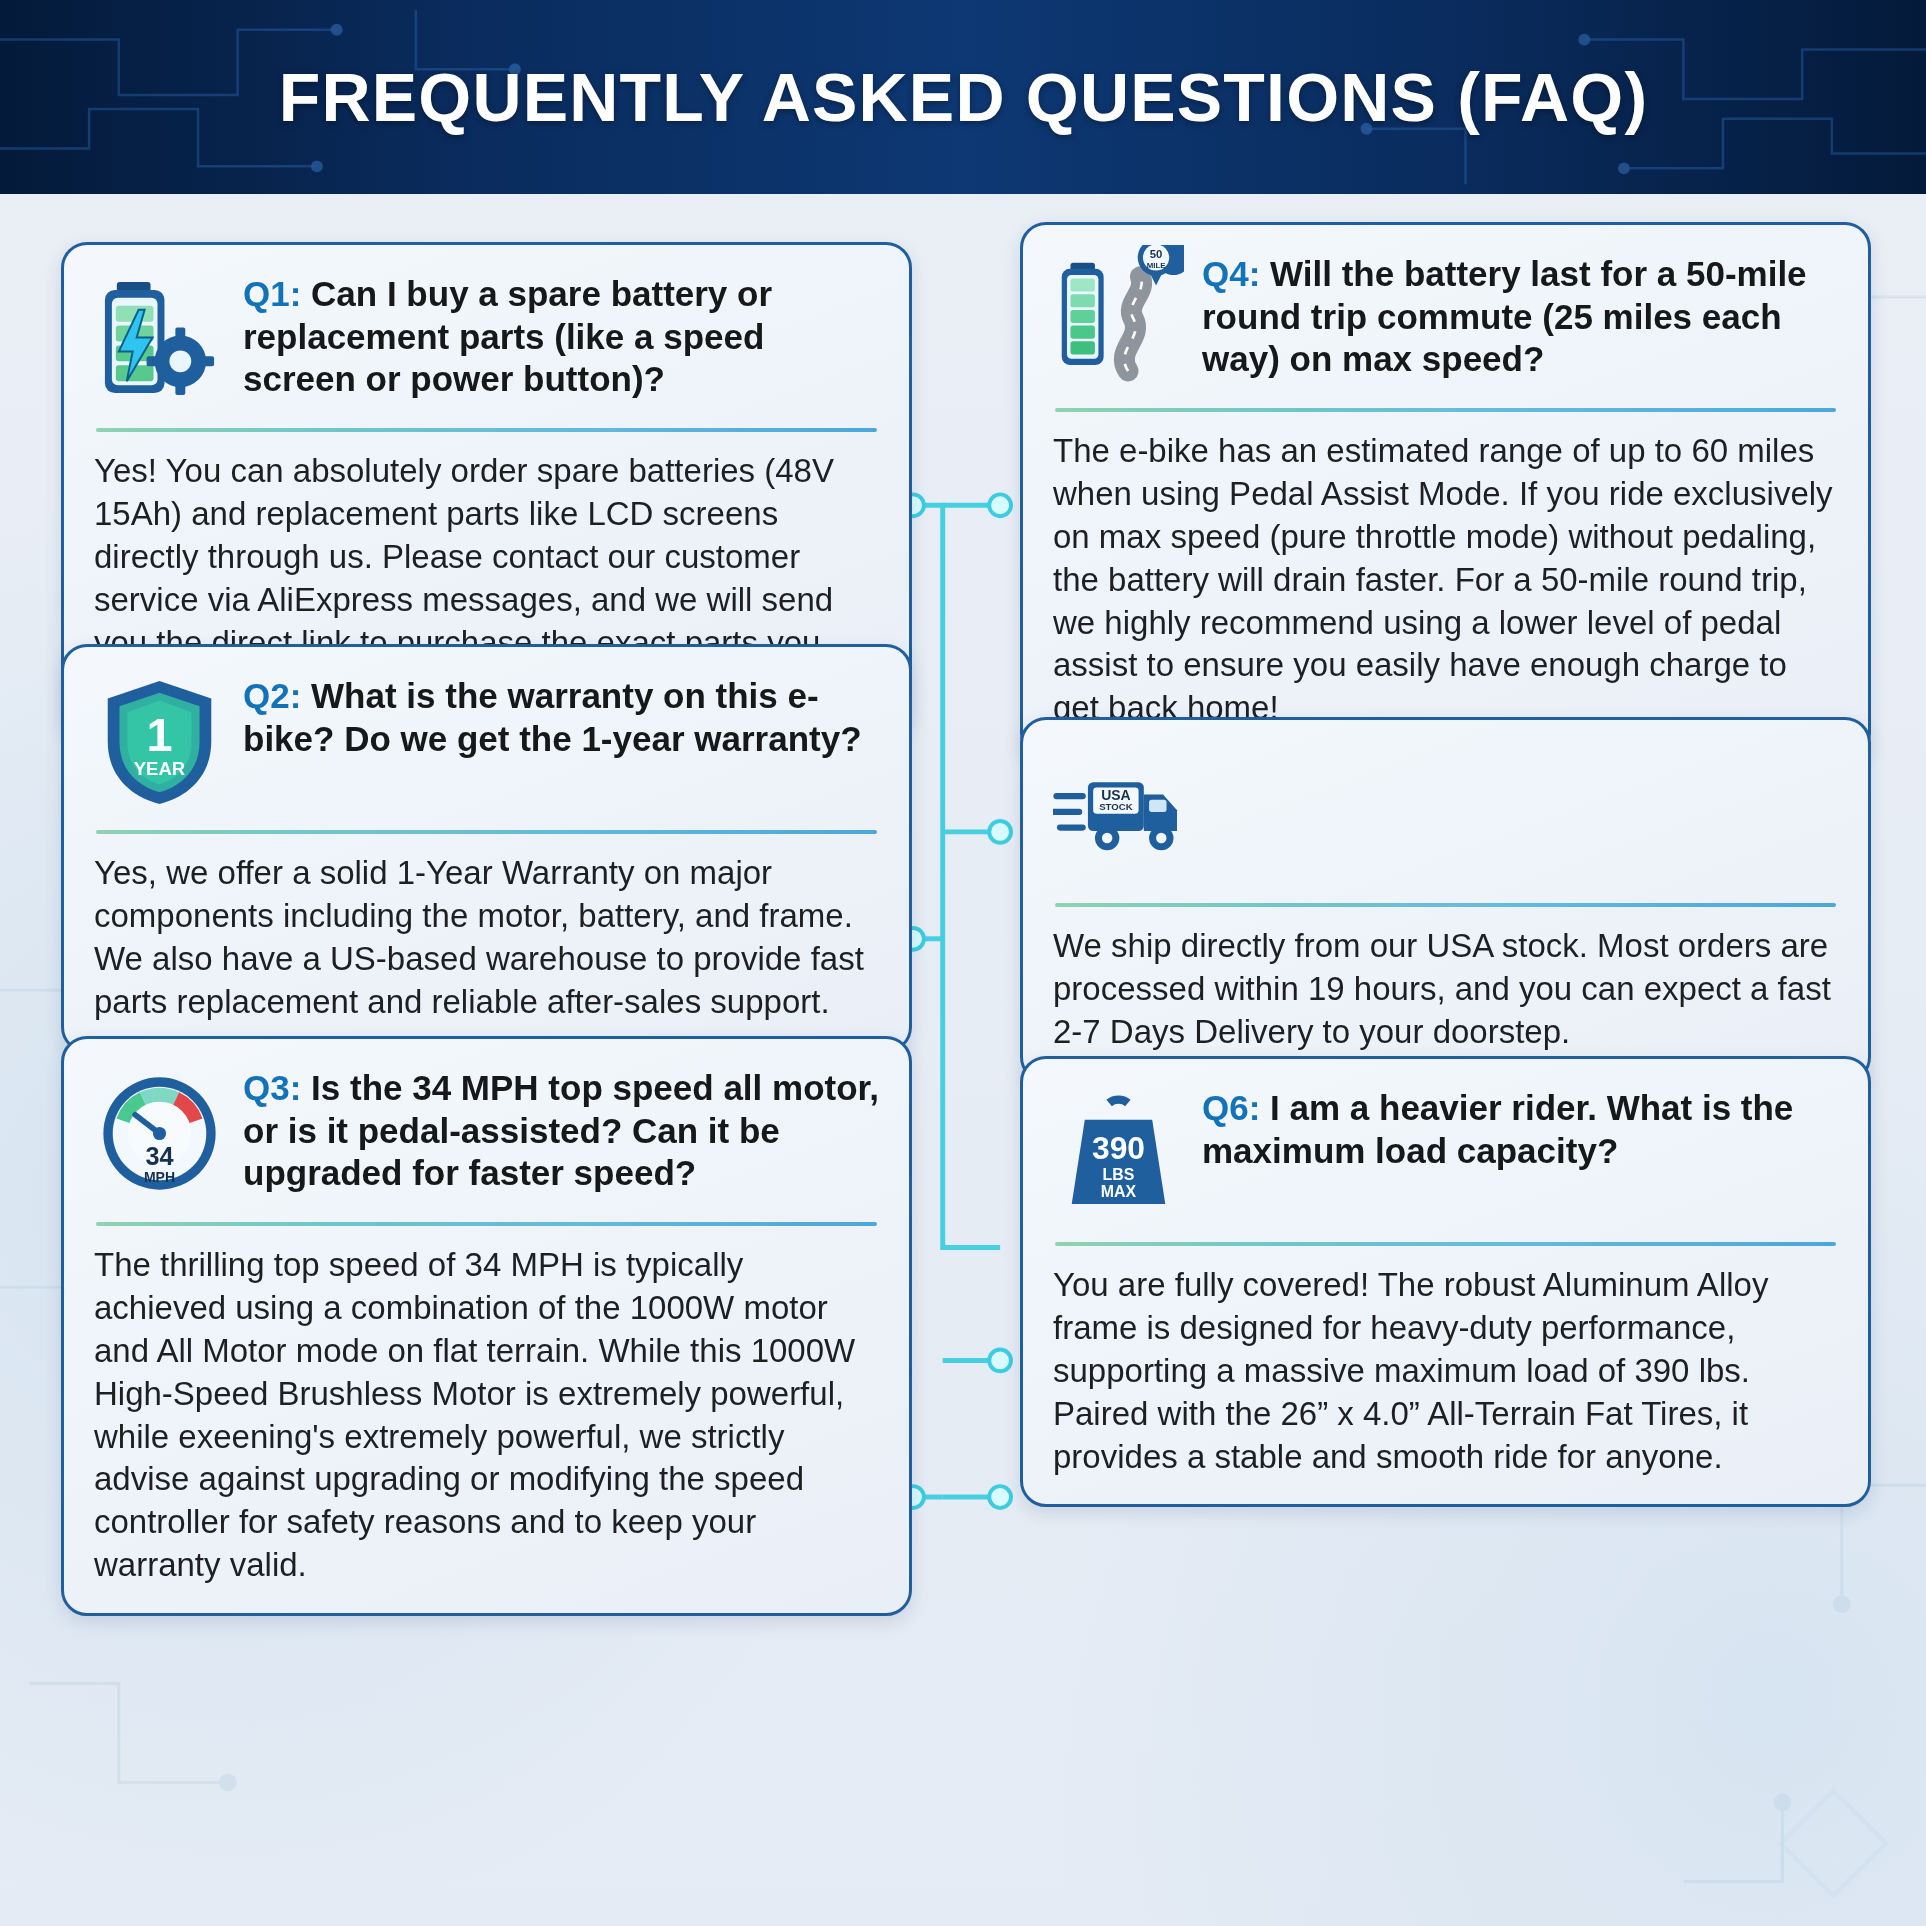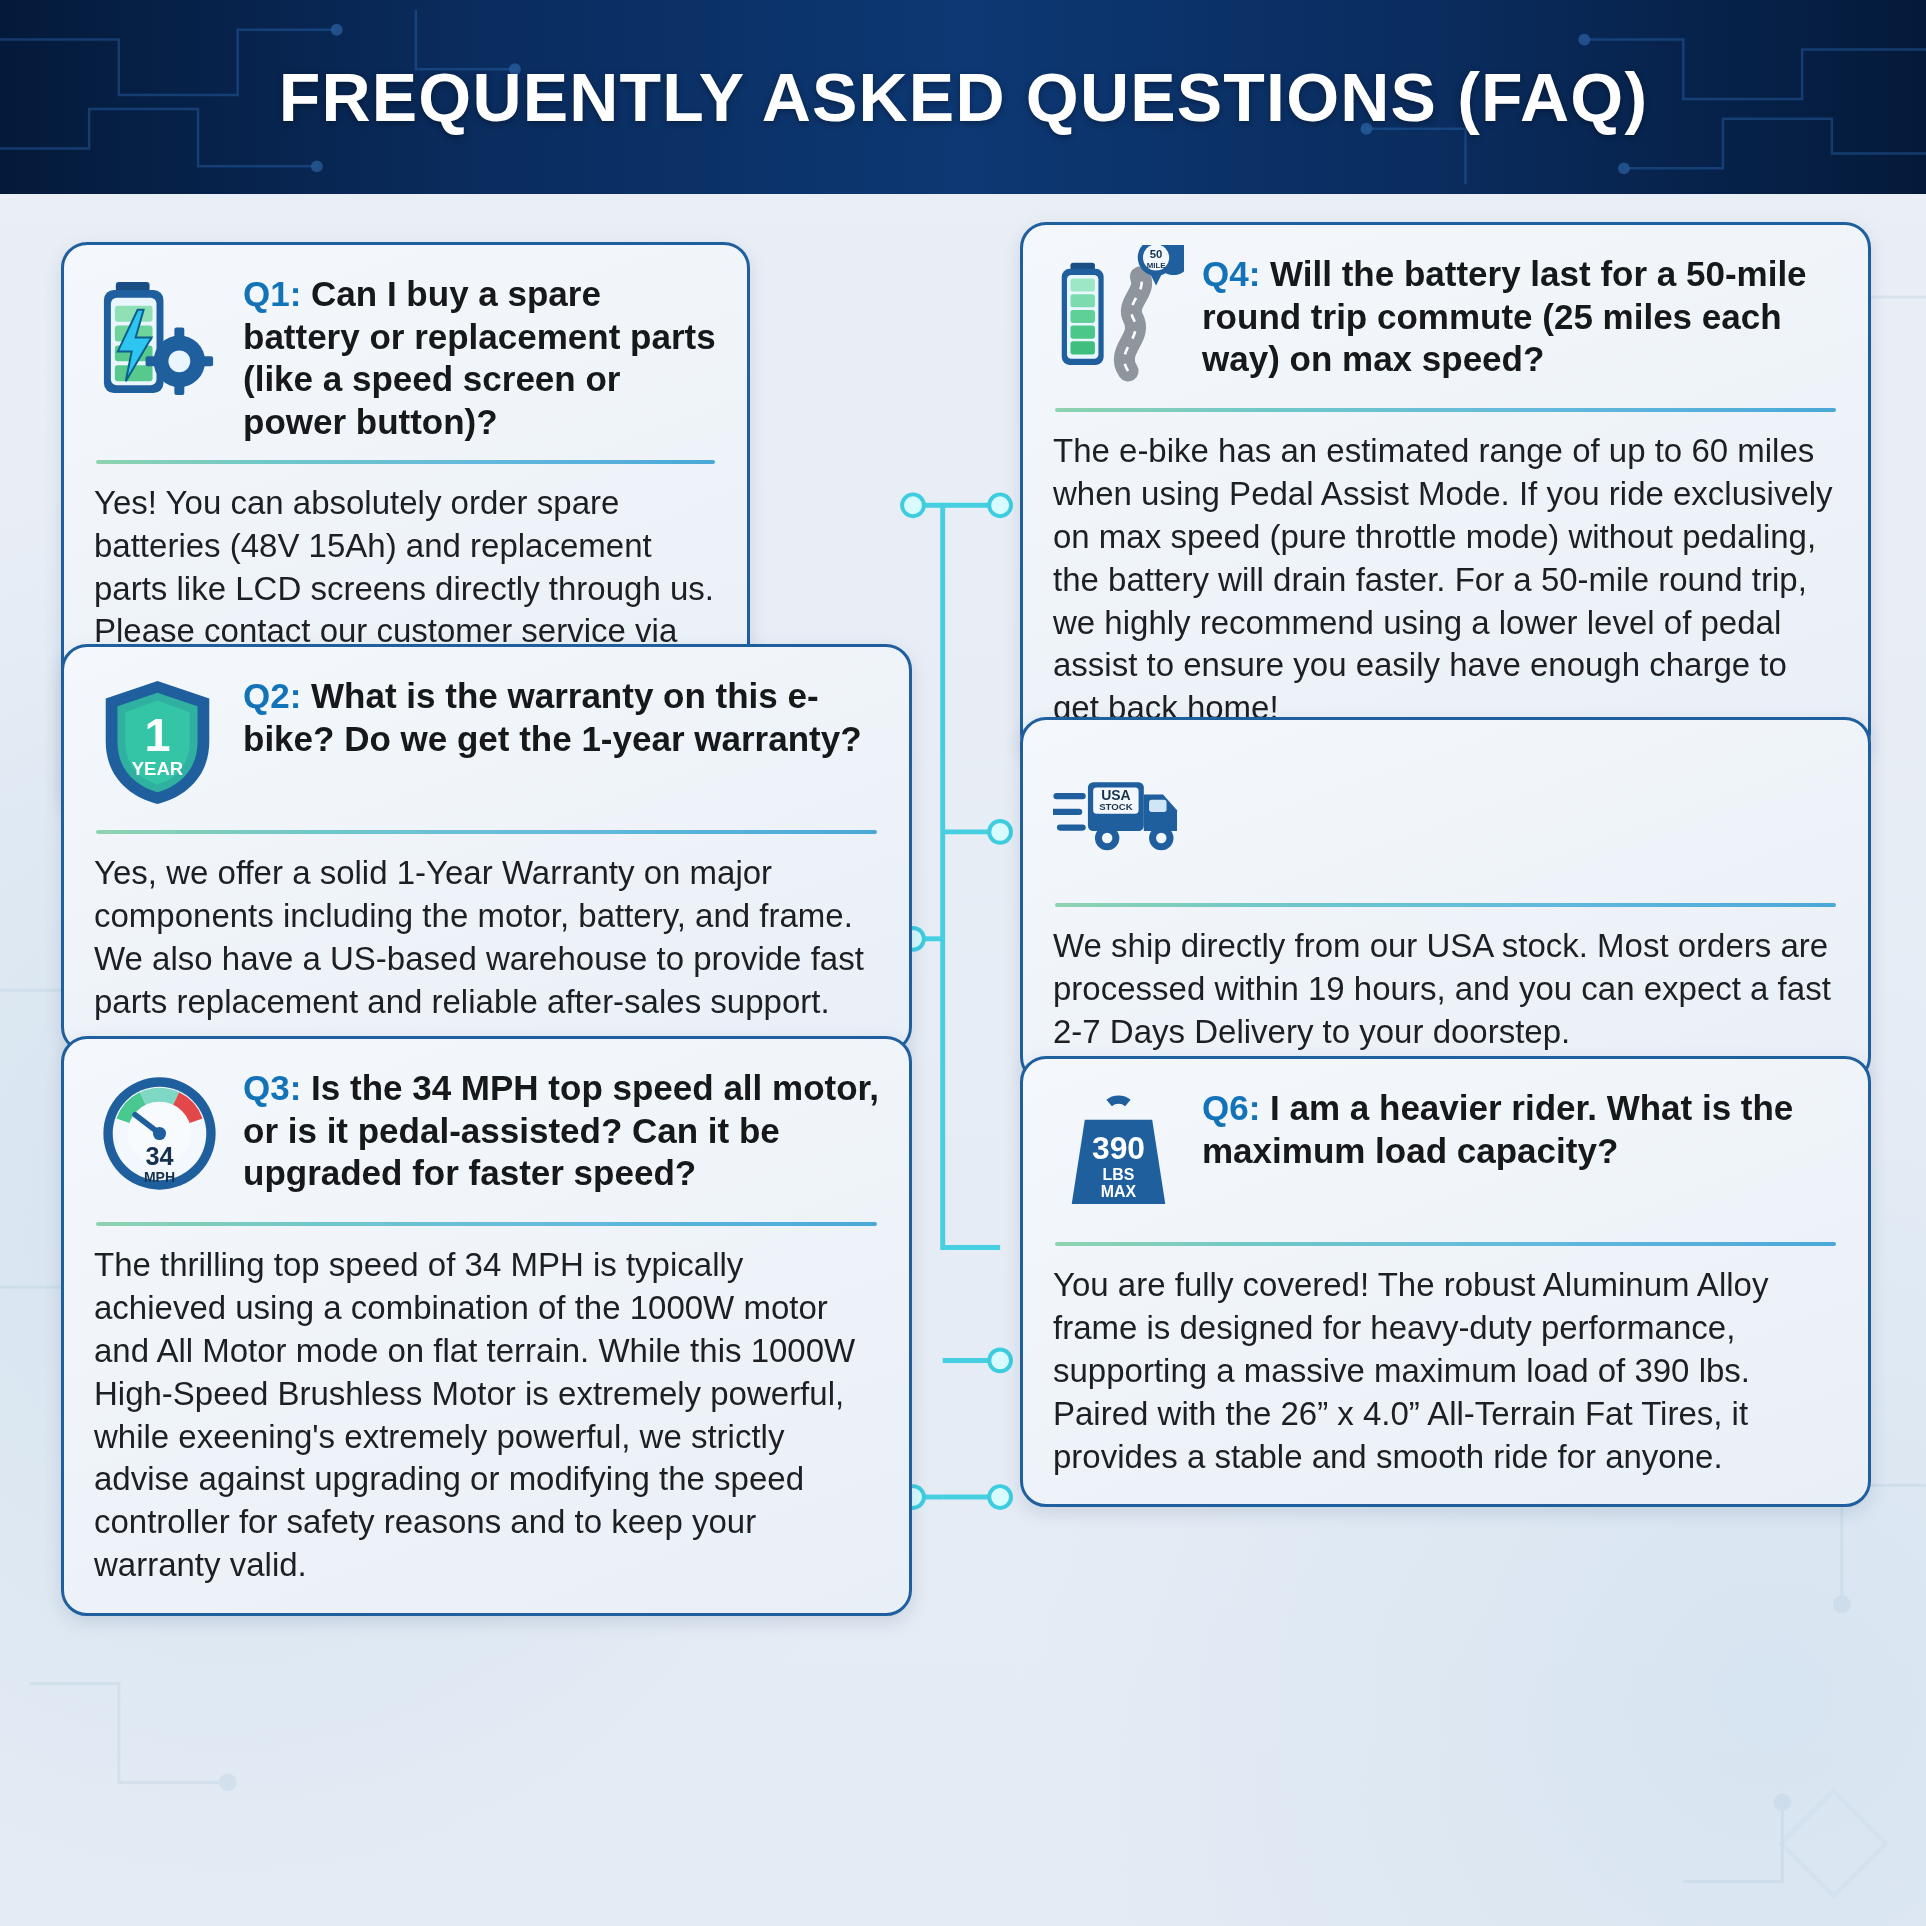--- a/index.html
+++ b/index.html
@@ -79,20 +79,21 @@
     display: flex;
     align-items: flex-start;
     gap: 18px;
   }
   .icon-wrap {
     flex: 0 0 auto;
     width: 131px;
     height: 145px;
     display: flex;
     align-items: center;
+    justify-content: center;
   }
   .q-text {
     flex: 1 1 auto;
     font-size: 35px;
     line-height: 1.22;
     font-weight: bold;
     color: #17181a;
     padding-top: 6px;
   }
   .q-label {
@@ -106,21 +107,21 @@
     background: linear-gradient(90deg, #8fd3b0 0%, #6fc7c9 28%, #63b9dd 62%, #4aa8d8 100%);
   }
   .a-text {
     font-size: 33px;
     line-height: 1.30;
     color: #1d1f22;
   }
   .a-text b { font-weight: normal; }
 
   
-  #card-q1 { left: 61px;  top: 0px;    width: 689px; }
+  #card-q1 { left: 61px;  top: 0px;    width: 851px; }
   #card-q2 { left: 61px;  top: 402px;  width: 851px; }
   #card-q3 { left: 61px;  top: 794px;  width: 851px; }
   
   #card-q4 { left: 1020px; top: -20px; width: 851px; }
   #card-q5 { left: 1020px; top: 475px; width: 851px; }
   #card-q6 { left: 1020px; top: 814px; width: 851px; }
 
   .connectors {
     position: absolute;
     top: 242px;

